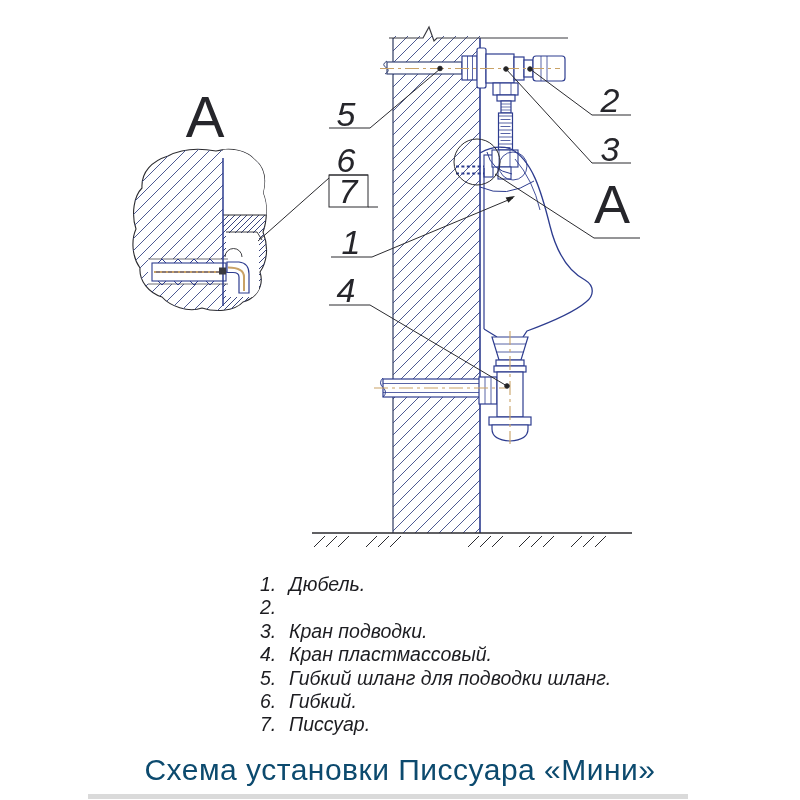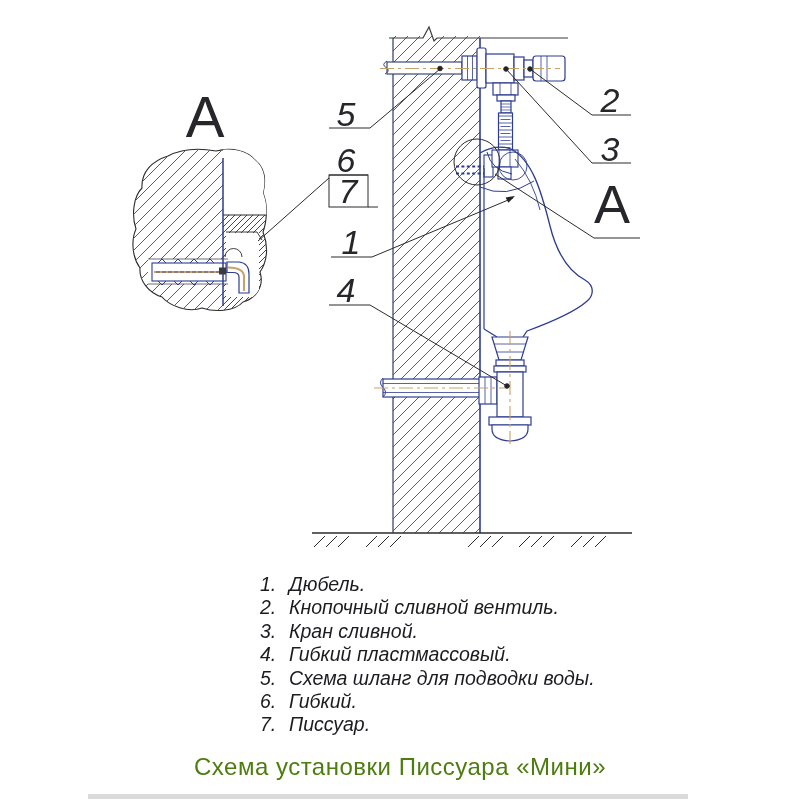--- a/index.html
+++ b/index.html
@@ -9,21 +9,21 @@
   .co { font-family:"Liberation Sans", sans-serif; font-style:italic; font-size:34px;
         fill:#26262b; }
   .big-a { font-family:"Liberation Sans", sans-serif; font-size:58px; fill:#26262b; font-weight:400; }
   .view-a { font-family:"Liberation Sans", sans-serif; font-size:54px; fill:#26262b; font-weight:400; }
   .legend { position:absolute; left:260px; top:573px; color:#1c1c20;
             font-style:italic; font-size:19.5px; line-height:23.4px; }
   .legend-row { display:flex; }
   .lnum { width:29px; flex:0 0 29px; }
   .ltext { white-space:nowrap; }
   .drawing-title { position:absolute; left:0; right:0; top:753px; text-align:center;
-                   font-size:24px; color:#4d7c0f; letter-spacing:0.5px; }
+                   font-size:30px; color:#0c4a6e; letter-spacing:0.5px; }
   .bottom-strip { position:absolute; left:88px; width:600px; top:794px; height:5px;
                   background:#dadada; }
 </style>
 </head>
 <body>
 
 <div class="page">
 
   <svg width="800" height="800" viewBox="0 0 800 800">
     <defs>
@@ -212,33 +212,32 @@
     <text x="612" y="223" text-anchor="middle" class="view-a">А</text>
   </svg>
 
   <div class="legend">
     <div class="legend-row">
       <span class="lnum">1.</span>
       <span class="ltext">Дюбель.</span>
     </div>
     <div class="legend-row">
       <span class="lnum">2.</span>
-      <span class="ltext">Кнопочный сливной вентиль.</span>
     </div>
     <div class="legend-row">
       <span class="lnum">3.</span>
-      <span class="ltext">Кран сливной.</span>
+      <span class="ltext">Кран подводки.</span>
     </div>
     <div class="legend-row">
       <span class="lnum">4.</span>
-      <span class="ltext">Гибкий пластмассовый.</span>
+      <span class="ltext">Кран пластмассовый.</span>
     </div>
     <div class="legend-row">
       <span class="lnum">5.</span>
-      <span class="ltext">Схема шланг для подводки воды.</span>
+      <span class="ltext">Гибкий шланг для подводки шланг.</span>
     </div>
     <div class="legend-row">
       <span class="lnum">6.</span>
       <span class="ltext">Гибкий.</span>
     </div>
     <div class="legend-row">
       <span class="lnum">7.</span>
       <span class="ltext">Писсуар.</span>
     </div>
   </div>

